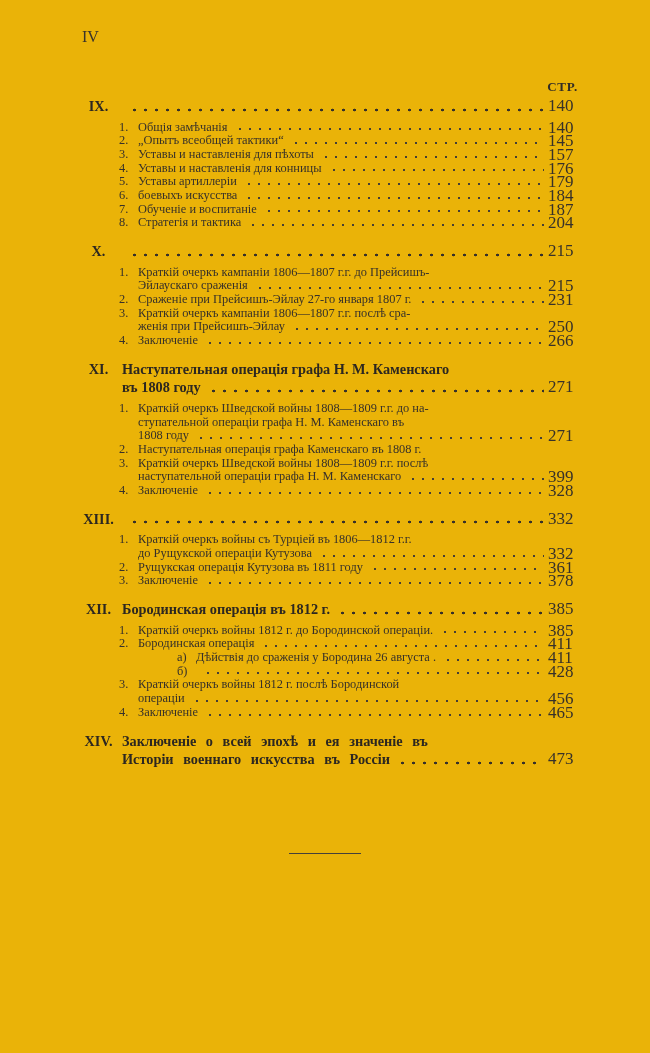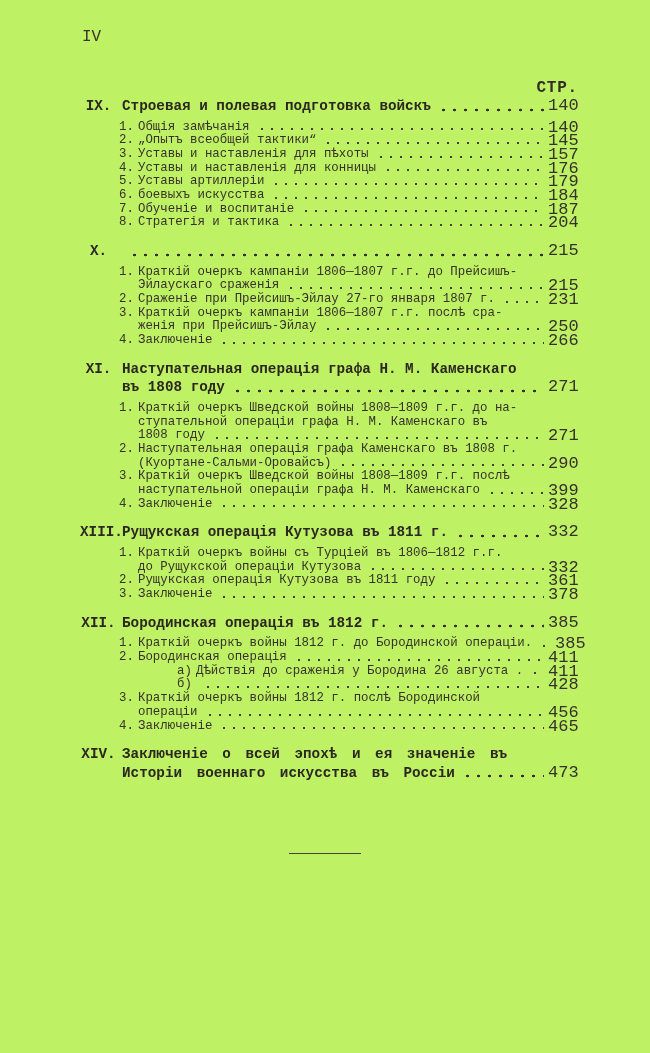--- a/index.html
+++ b/index.html
@@ -1,36 +1,36 @@
 <!DOCTYPE html>
 <html><head>
 <meta charset="utf-8">
 <style>
   html, body { margin: 0; padding: 0; background: #f6f4ee; }
   .page {
     position: relative;
     width: 650px;
     height: 1053px;
-    background: #bef264;
+    background: #eab308;
     overflow: hidden;
-    font-family: Liberation Mono, monospace;
+    font-family: Liberation Serif, serif;
     color: #37312a;
   }
   .corner {
     position: absolute;
     left: 82px;
     top: 28px;
     font-size: 16px;
     color: #3a342c;
   }
   .colhead {
     position: absolute;
     top: 79px;
     right: 72px;
-    font-size: 16px;
+    font-size: 13px;
     font-weight: bold;
     letter-spacing: 0.8px;
     color: #332d26;
   }
   .content {
     position: absolute;
     left: 80px;
     top: 97px;
     width: 498px;
     font-size: 12.4px;
@@ -89,21 +89,20 @@
 
 <div class="page">
   <div class="corner">IV</div>
   <div class="colhead">СТР.</div>
   <div class="content" id="toc">
       <section class="section">
         <div class="heading">
           <span class="hnum">IX.</span>
           <div class="ebody">
             <div class="line">
-              <span class="t">Строевая и полевая подготовка войскъ</span>
               <span class="dots"></span>
               <span class="pg">140</span>
             </div>
           </div>
         </div>
         <div class="entry">
           <span class="enum">1.</span>
           <div class="ebody">
             <div class="line">
               <span class="t">Общія замѣчанія</span>
@@ -269,25 +268,20 @@
               <span class="pg">271</span>
             </div>
           </div>
         </div>
         <div class="entry">
           <span class="enum">2.</span>
           <div class="ebody">
             <div class="line">
               <span class="t">Наступательная операція графа Каменскаго въ 1808 г.</span>
             </div>
-            <div class="line">
-              <span class="t">(Куортане-Сальми-Оровайсъ)</span>
-              <span class="dots"></span>
-              <span class="pg">290</span>
-            </div>
           </div>
         </div>
         <div class="entry">
           <span class="enum">3.</span>
           <div class="ebody">
             <div class="line">
               <span class="t">Краткій очеркъ Шведской войны 1808—1809 г.г. послѣ</span>
             </div>
             <div class="line">
               <span class="t">наступательной операціи графа Н. М. Каменскаго</span>
@@ -305,21 +299,20 @@
               <span class="pg">328</span>
             </div>
           </div>
         </div>
       </section>
       <section class="section">
         <div class="heading">
           <span class="hnum">XIII.</span>
           <div class="ebody">
             <div class="line">
-              <span class="t">Рущукская операція Кутузова въ 1811 г.</span>
               <span class="dots"></span>
               <span class="pg">332</span>
             </div>
           </div>
         </div>
         <div class="entry">
           <span class="enum">1.</span>
           <div class="ebody">
             <div class="line">
               <span class="t">Краткій очеркъ войны съ Турціей въ 1806—1812 г.г.</span>

